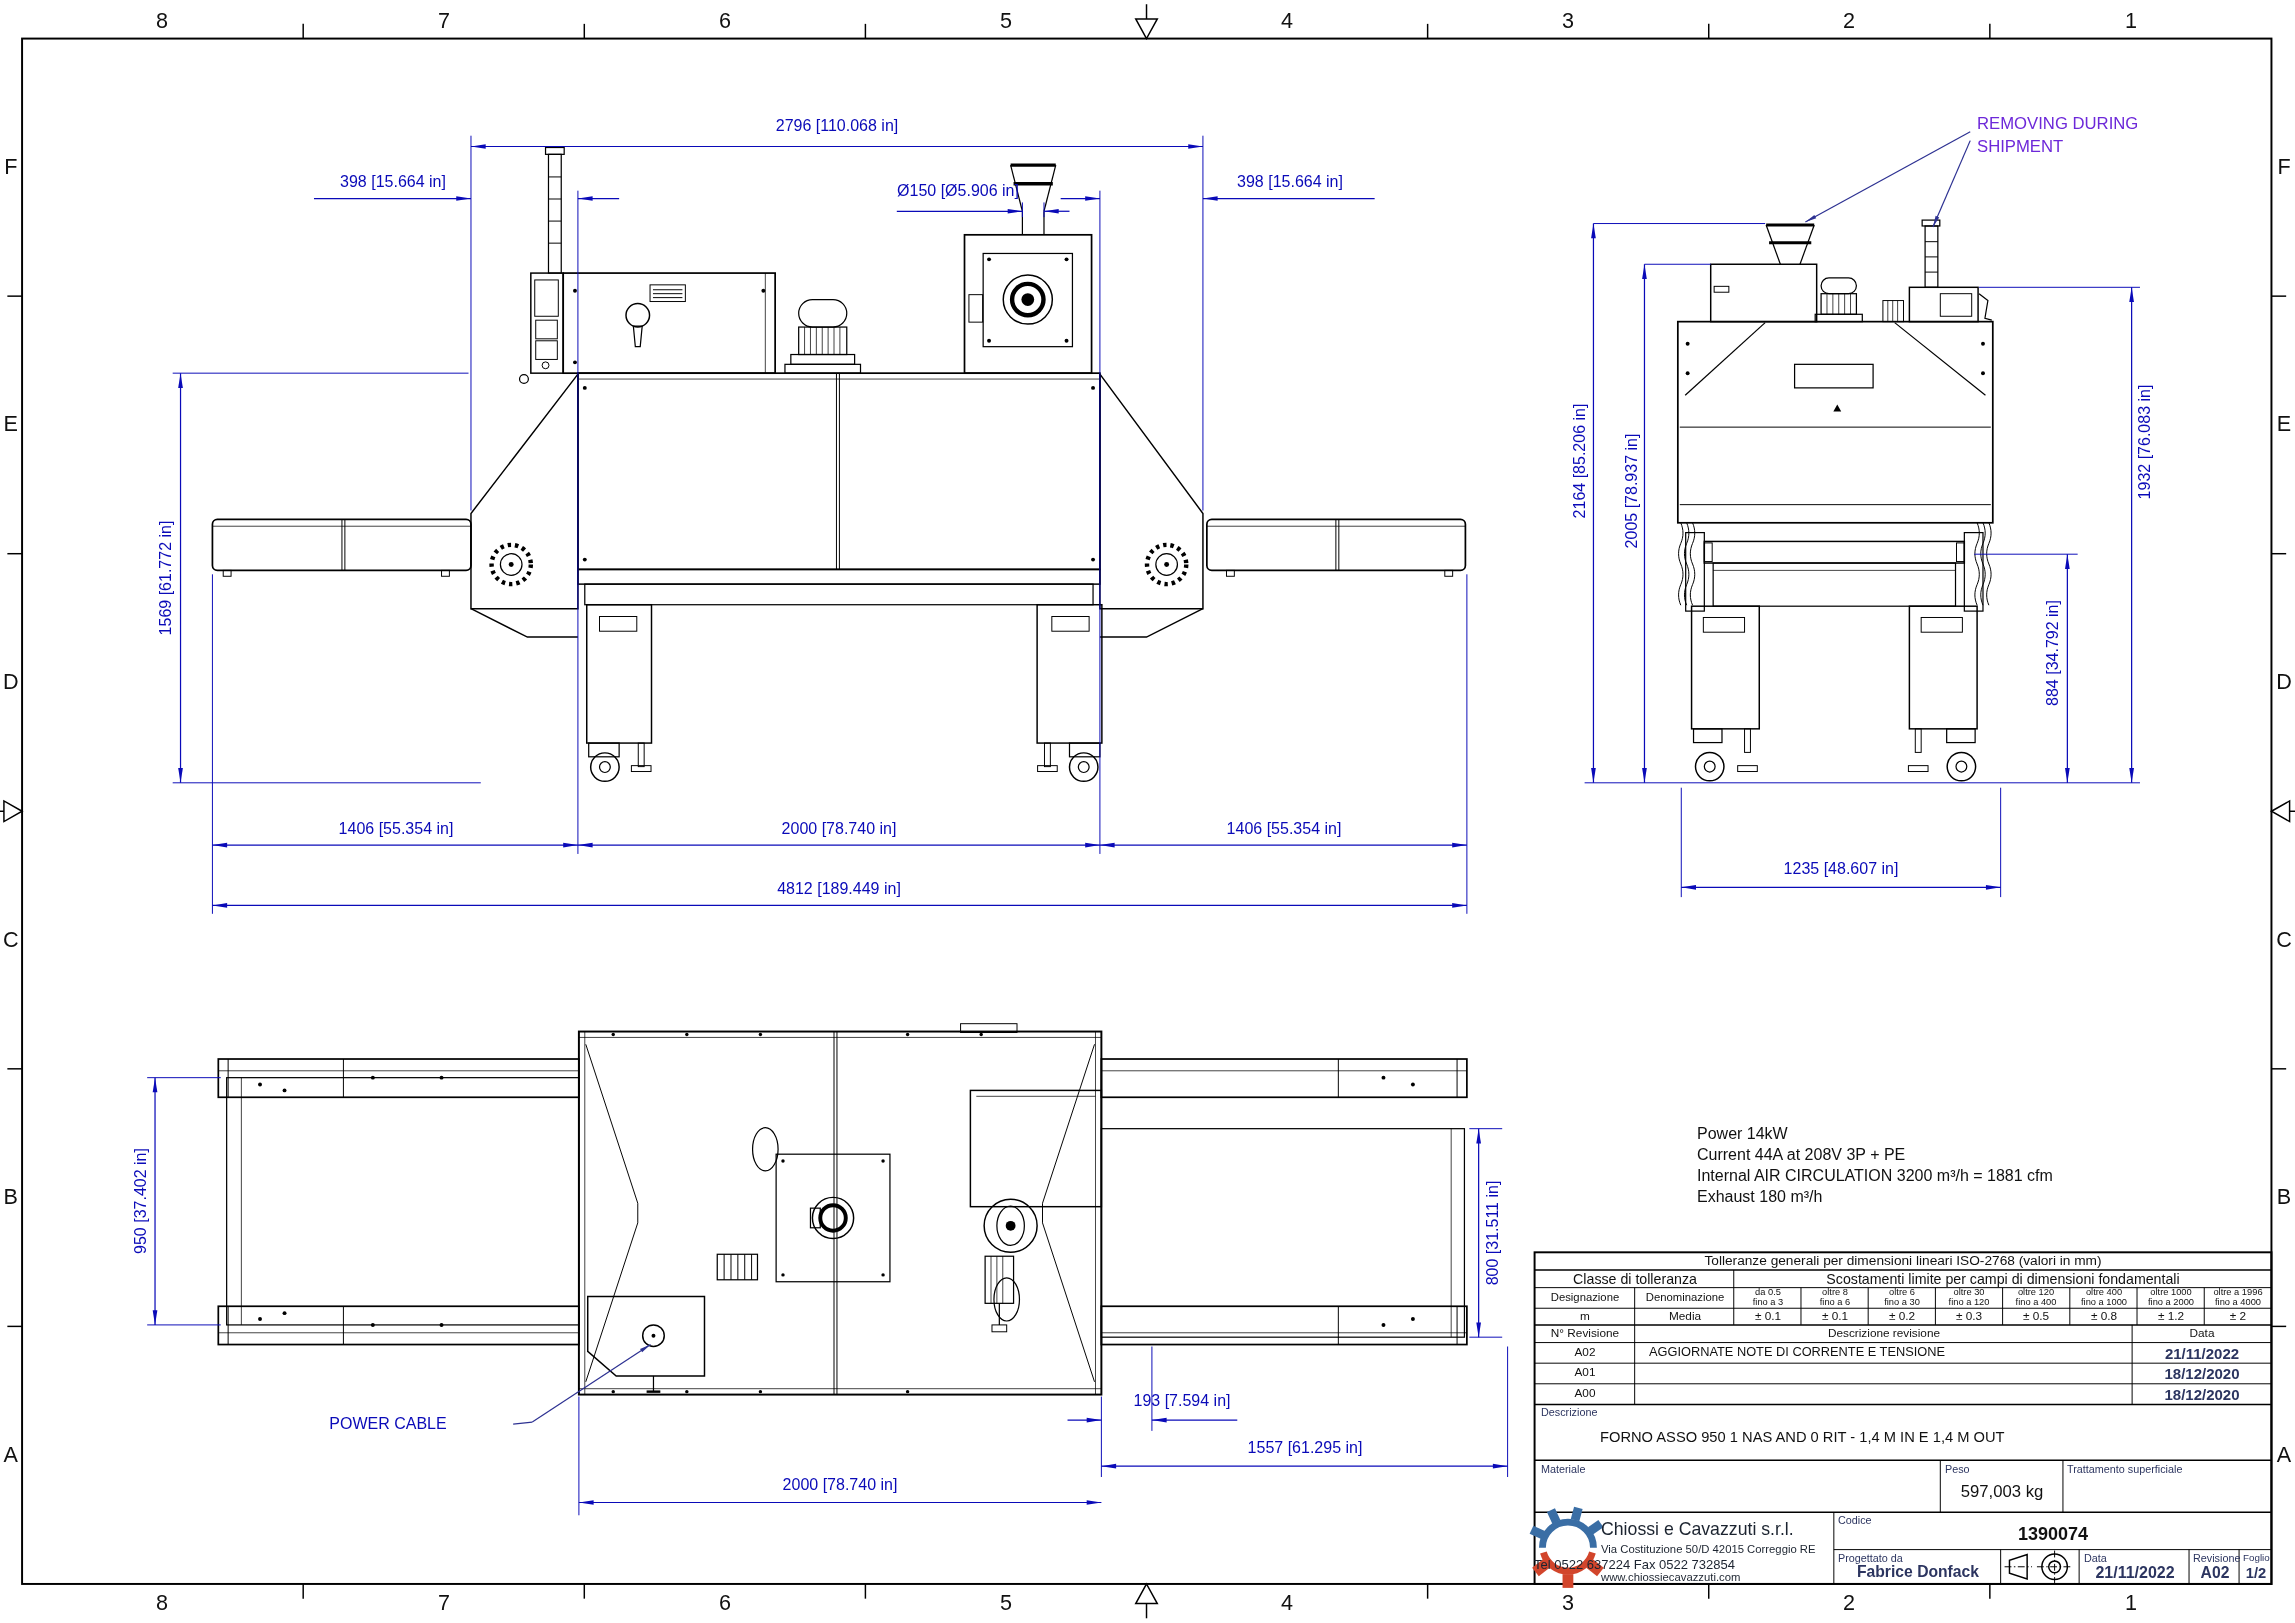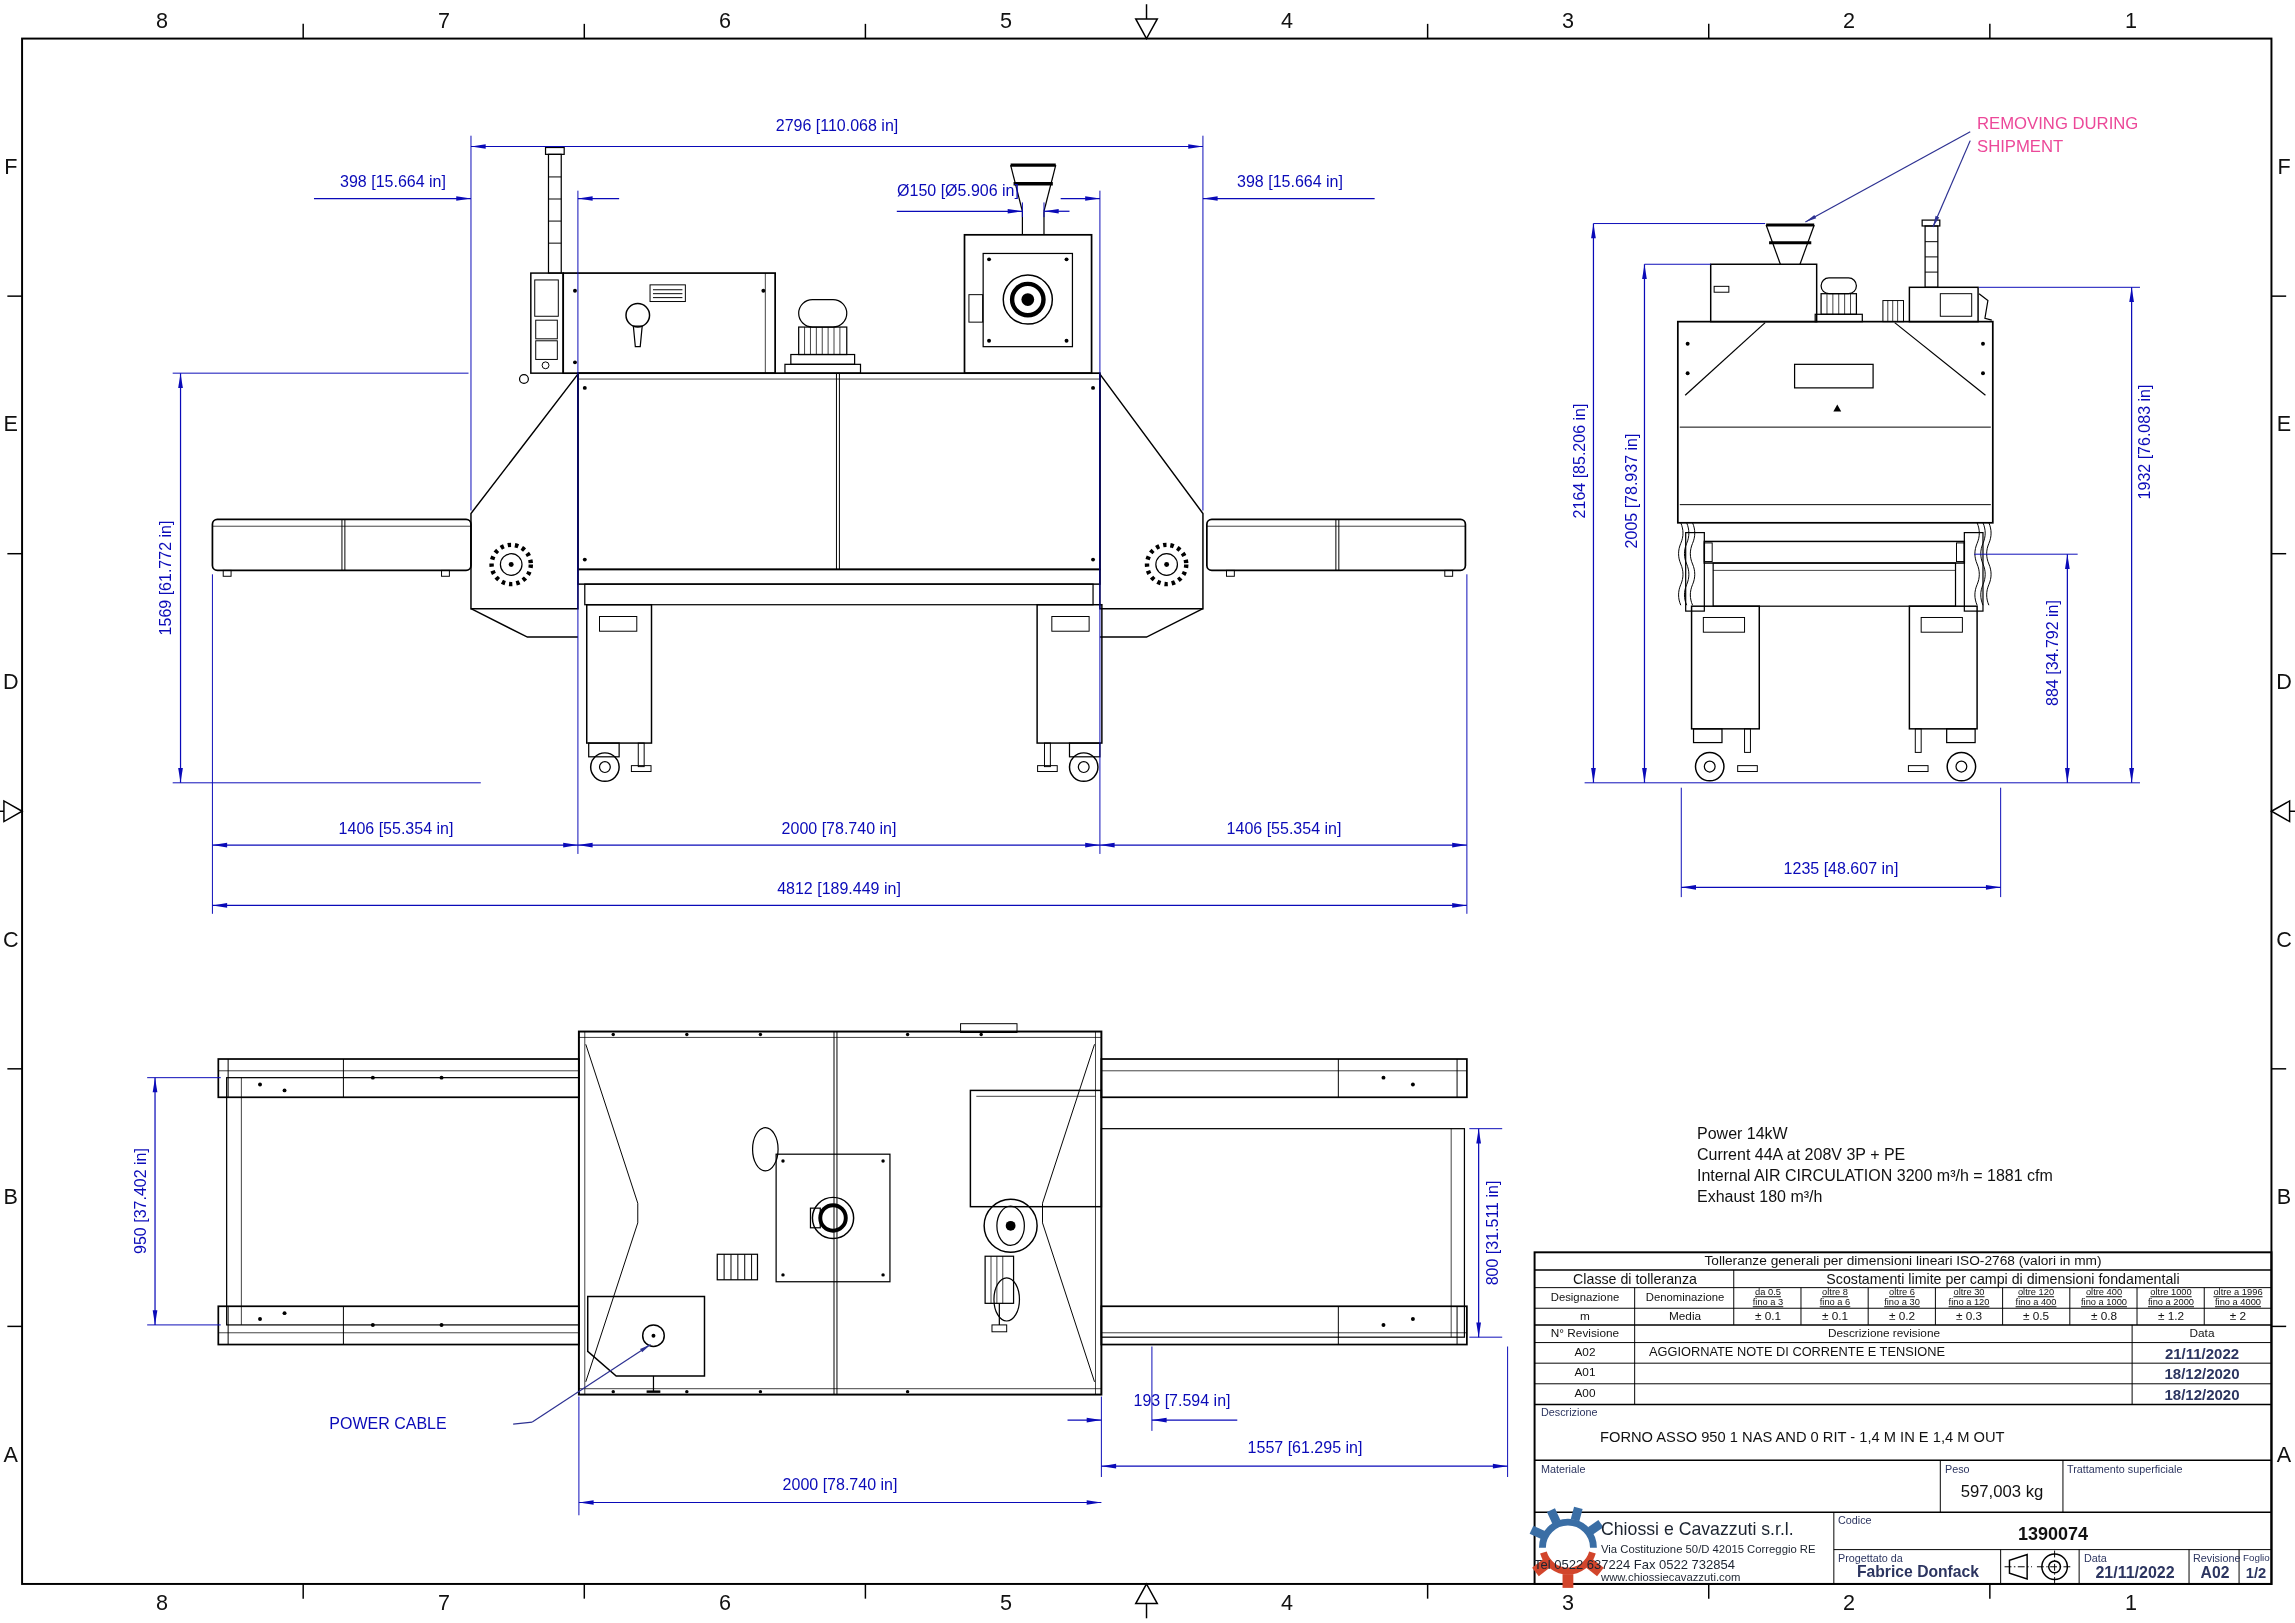--- a/index.html
+++ b/index.html
@@ -3,27 +3,27 @@
 <meta charset="utf-8">
 <style>
   html,body{margin:0;padding:0;background:#ffffff;}
   #sheet{position:relative;width:2295px;height:1624px;background:#fff;overflow:hidden;
          font-family:"Liberation Sans", sans-serif;}
   #sheet svg{position:absolute;left:0;top:0;}
   .t{position:absolute;white-space:nowrap;line-height:1;}
   .ctr{transform:translate(-50%,-50%);text-align:center;}
   .rot{transform:translate(-50%,-50%) rotate(-90deg);text-align:center;}
   .dim{color:#0a0ab8;font-size:16px;}
-  .nav{color:#ec4899;}
+  .nav{color:#6d28d9;}
   .grid{color:#111;font-size:21.6px;}
   .note{color:#111;font-size:16px;}
   .lbl{color:#2c3560;font-size:10.8px;}
   .blk{color:#111;}
   .val{color:#2c3560;font-weight:bold;}
-  .two{line-height:1.05;text-decoration:underline;}
+  .two{line-height:1.05;}
 </style>
 </head>
 <body>
 
 <div id="sheet">
 
 <svg width="2295" height="1624" viewBox="0 0 4678 3309">
   <defs>
     <marker id="dimA" markerUnits="userSpaceOnUse" markerWidth="34" markerHeight="12" refX="33" refY="6" orient="auto-start-reverse">
       <path d="M33,6 L3,1.2 L3,10.8 Z" fill="#0a0ab8"></path>

